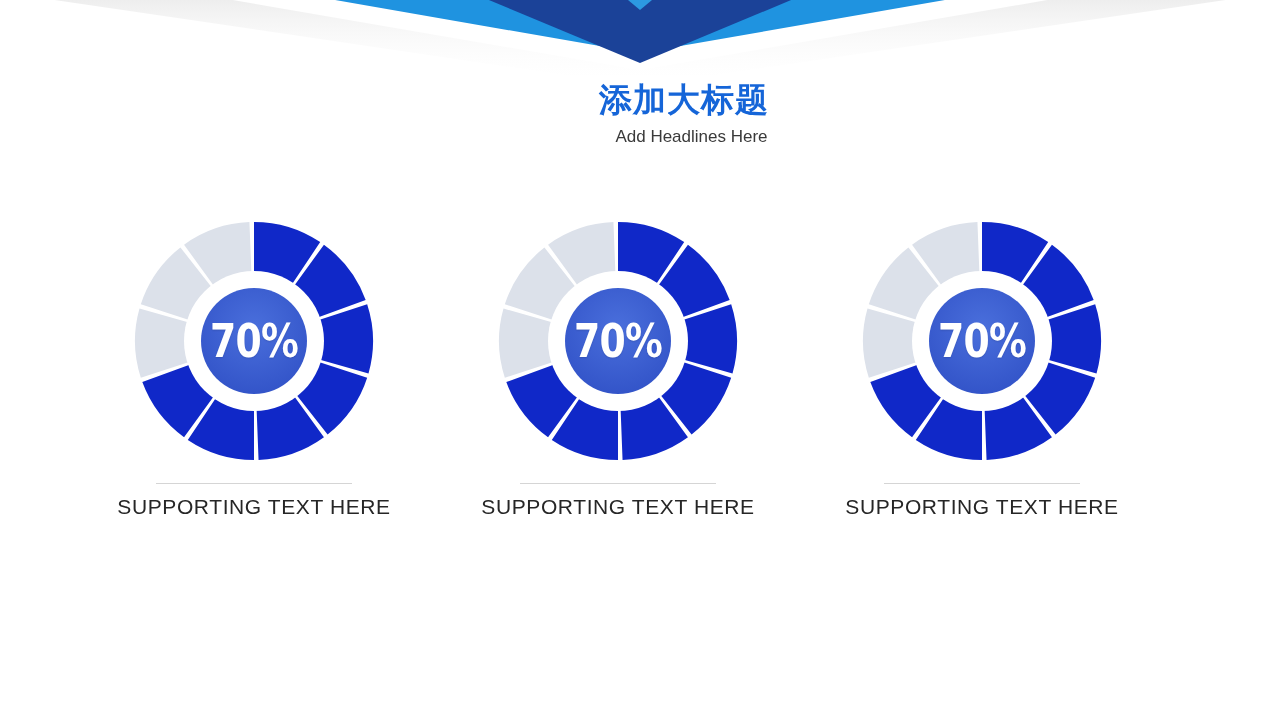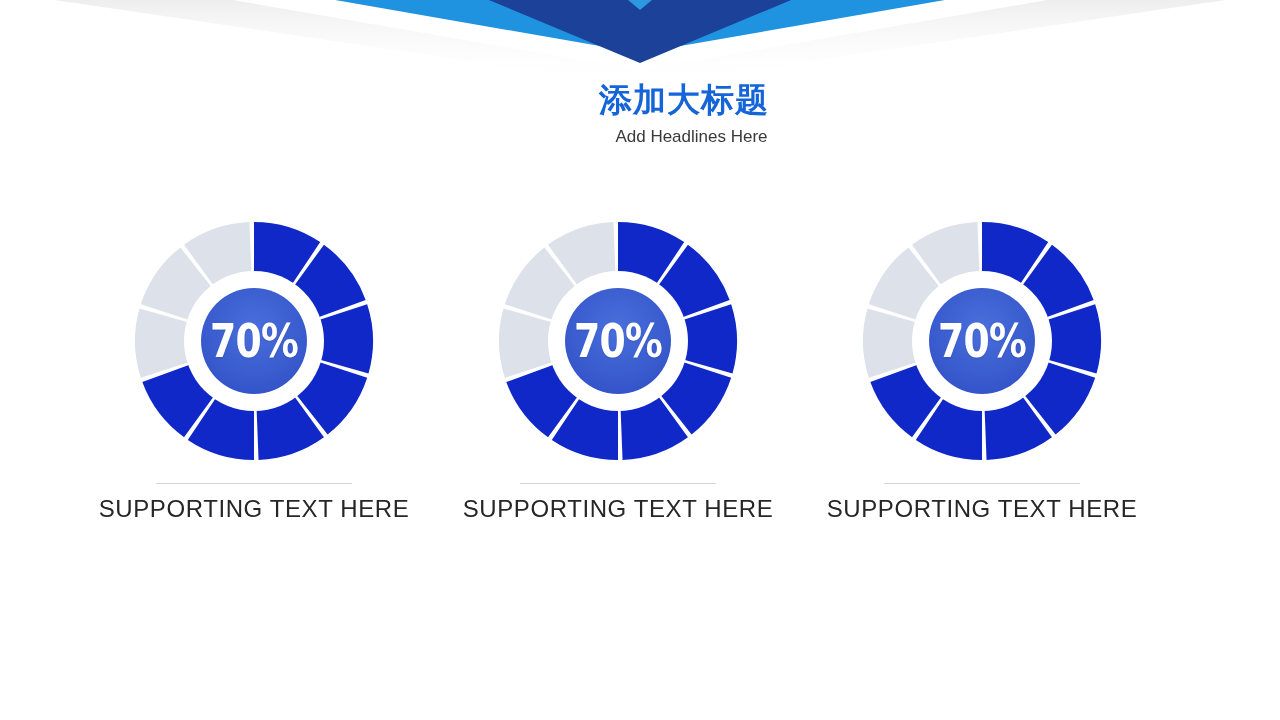--- a/index.html
+++ b/index.html
@@ -103,21 +103,21 @@
     pointer-events: none;
   }
   .divider {
     width: 196px;
     height: 1px;
     background: #d5d5d5;
     margin-top: 19px;
   }
   .support-text {
     margin-top: 11px;
-    font-size: 24px;
+    font-size: 21px;
     color: #262626;
     letter-spacing: 0.6px;
     white-space: nowrap;
     font-family: "Liberation Sans", sans-serif;
   }
 </style>
 </head>
 <body>
 
 <div id="banner">

